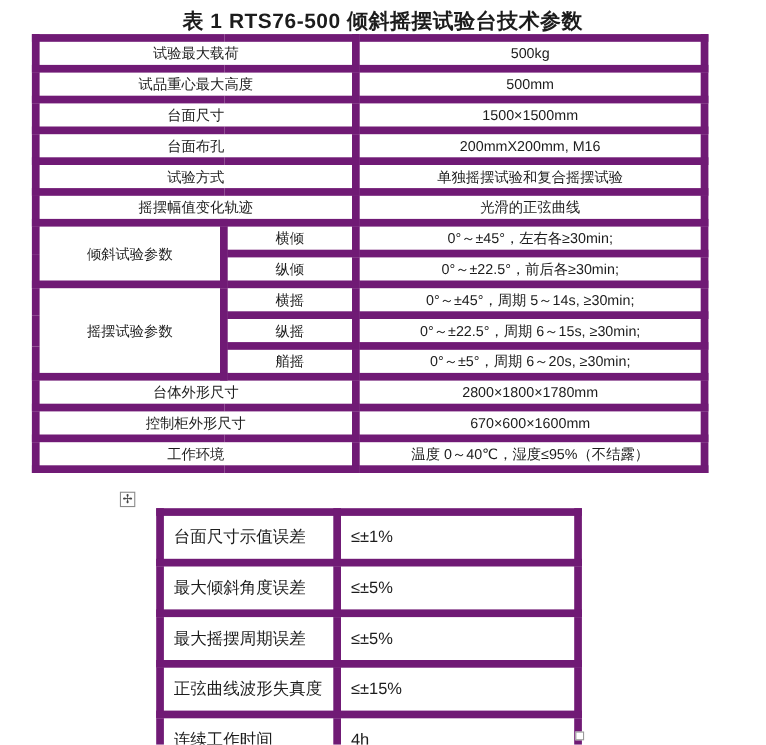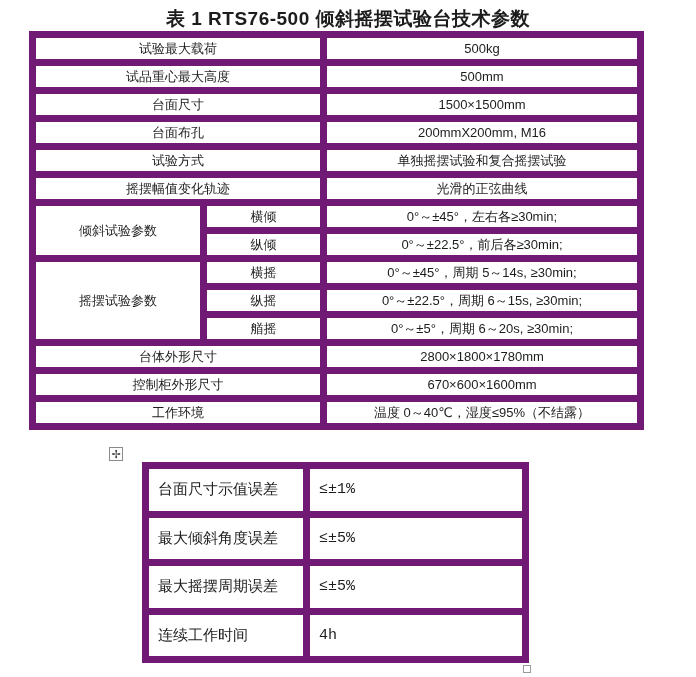--- a/index.html
+++ b/index.html
@@ -32,21 +32,21 @@
   }
 
   
   .t1 { left:29px; top:31px; width:608px; }
   .t1 tr { height:28px; }
   .t1 td { font-size:13px; text-align:center; padding:0 4px; }
 
   
   .t2 { left:142px; top:462px; width:380px; height:201px; }
   .t2 tr { height:28px; }
-  .t2 td { font-size:15px; padding:10px 9px; text-align:left;font-family:Liberation Mono, monospace; }
+  .t2 td { font-size:15px; padding:10px 9px; text-align:left; }
   .t2 td.cell-center { text-align:center; }
 
   
   .move-handle {
     position:absolute; left:109px; top:447px;
     width:14px; height:14px;
     border:1px solid #8a8a8a;
     background:#fdfdfd;
     display:flex; align-items:center; justify-content:center;
     font-size:11px; line-height:1; color:#444;
@@ -155,20 +155,24 @@
       </tr>
       <tr>
         <td>最大倾斜角度误差</td>
         <td>≤±5%</td>
       </tr>
       <tr>
         <td>最大摇摆周期误差</td>
         <td>≤±5%</td>
       </tr>
       <tr>
+        <td>正弦曲线波形失真度</td>
+        <td>≤±15%</td>
+      </tr>
+      <tr>
         <td>连续工作时间</td>
         <td>4h</td>
       </tr>
     </tbody>
   </table>
 
   <div class="resize-handle"></div>
 
 </div>
 

